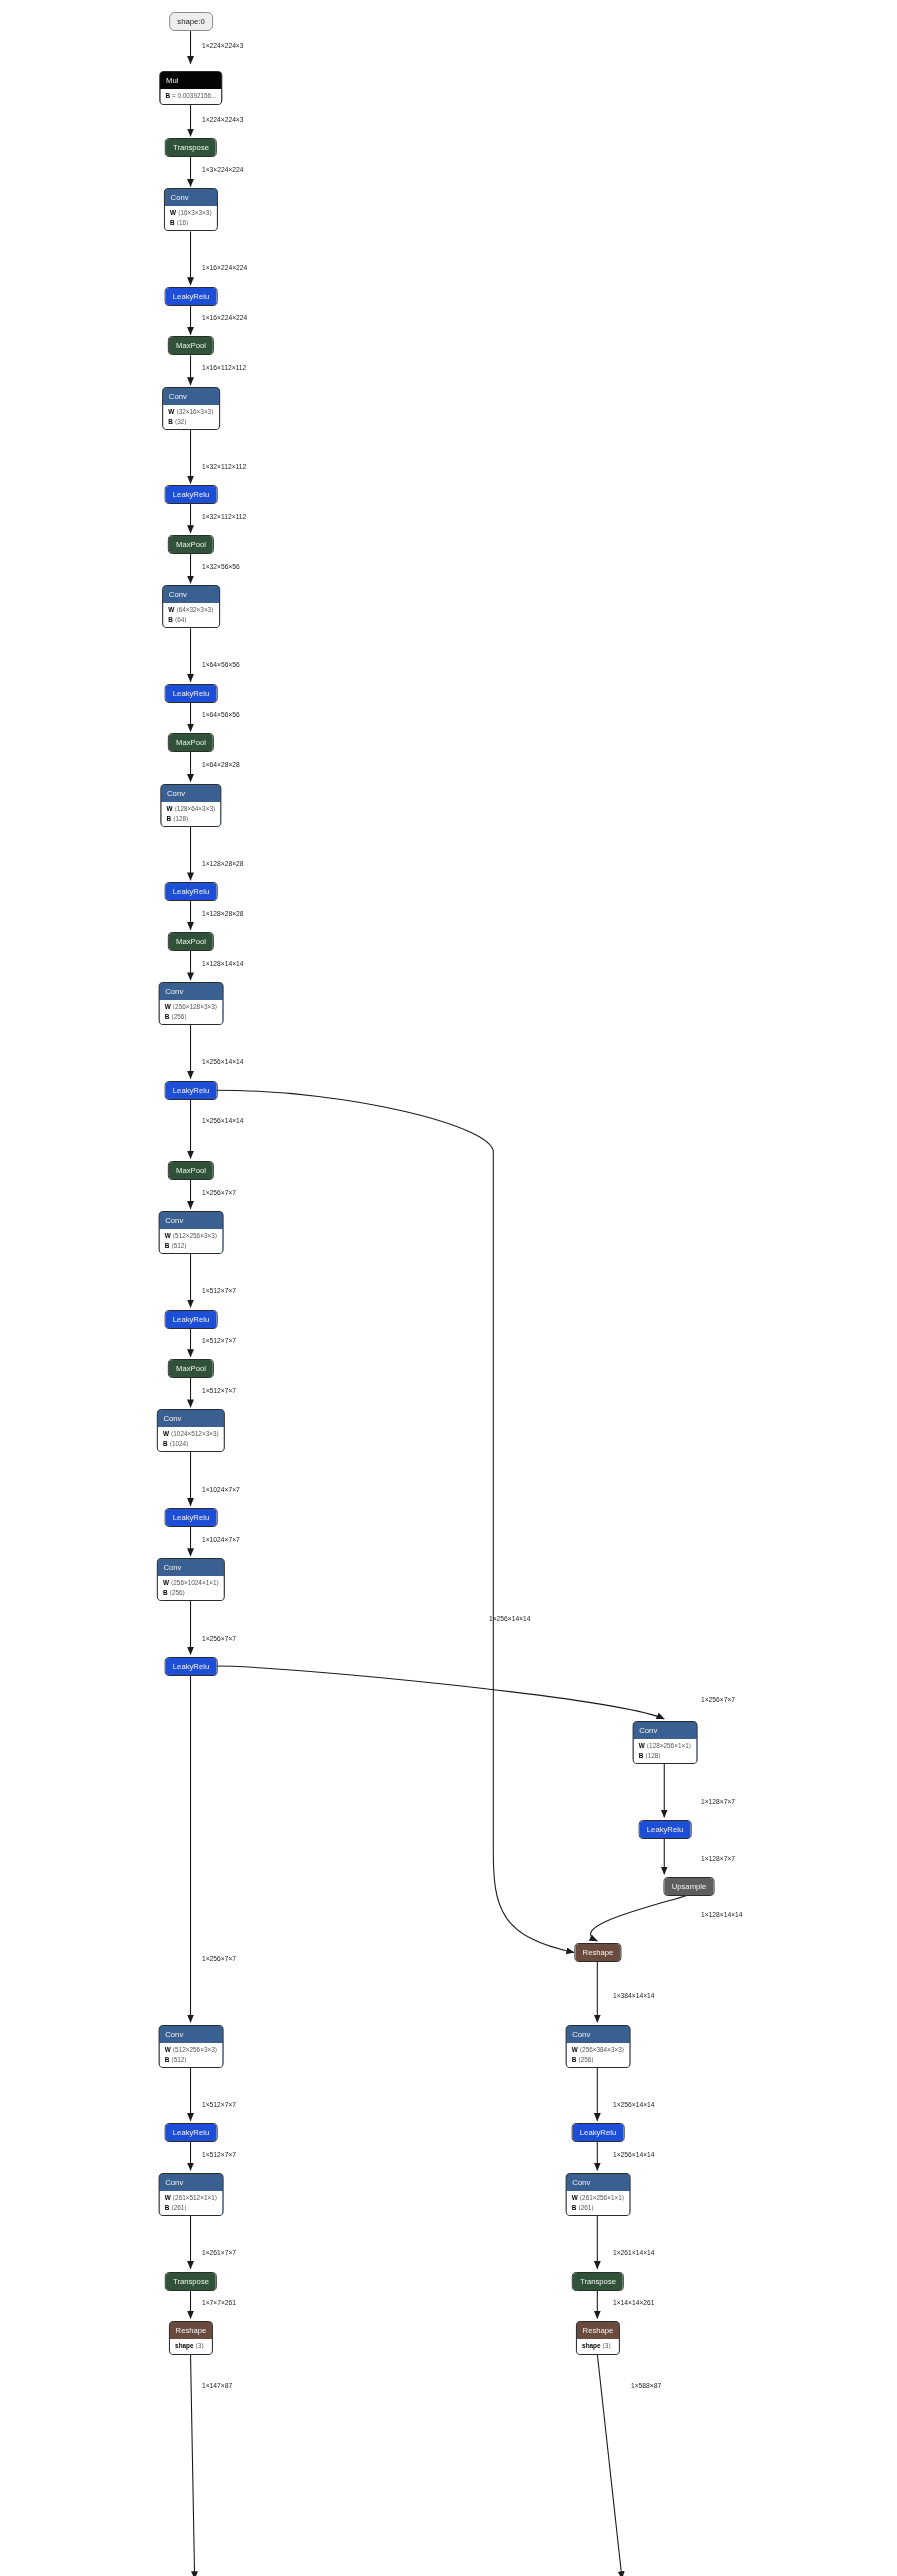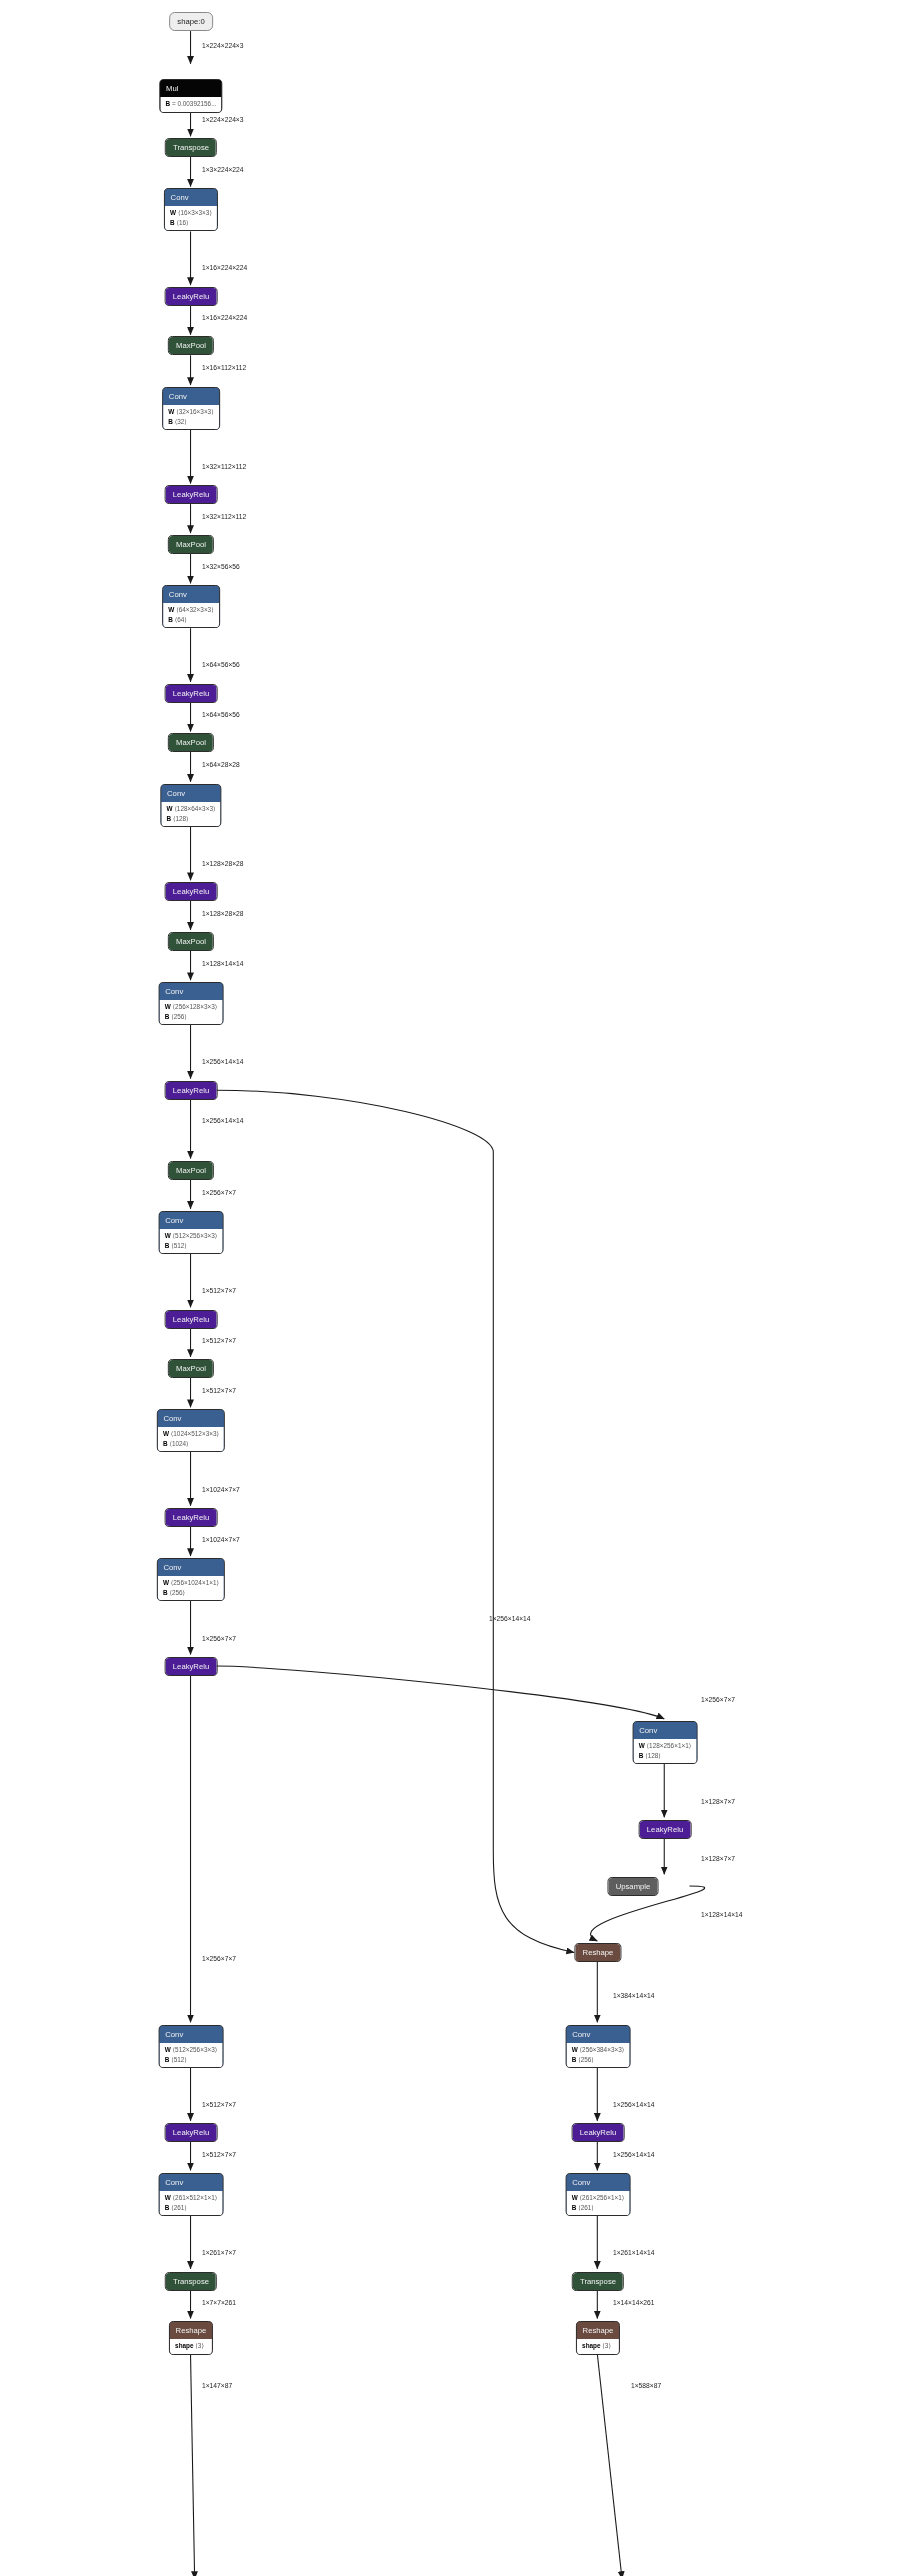--- a/index.html
+++ b/index.html
@@ -11,21 +11,21 @@
         border:0.8px solid #2b2b2b;overflow:hidden;
         transform:translate(-50%,0);}
   .node .hdr{color:#f2f2f2;font-size:7.7px;line-height:1;padding:4.6px 5.7px 4.6px 5.7px;white-space:nowrap;}
   .node.simple .hdr{text-align:center;padding:4.6px 7.2px;}
   .node .body{background:#fff;padding:2.6px 5.2px 3.1px 5.2px;}
   .node .attr{font-size:6.4px;color:#333;white-space:nowrap;line-height:1.45;}
   .node .attr b{color:#000;font-weight:bold;}
   .node .attr span.ang{color:#555;}
 
   .t-conv   .hdr{background:#3a5f91;}
-  .t-relu   .hdr{background:#4c1d95;}
+  .t-relu   .hdr{background:#1d4ed8;}
   .t-pool   .hdr{background:#2f5238;}
   .t-tensor .hdr{background:#6b4b40;}
   .t-mathop .hdr{background:#050505;}
   .t-gray   .hdr{background:#5e5e5e;}
 
   .t-conv{background:#3a5f91;}
   .t-relu{background:#5c201c;}
   .t-pool{background:#d946ef;}
   .t-tensor{background:#6b4b40;}
   .t-mathop{background:#050505;}
@@ -128,21 +128,21 @@
         <path d="M990.5,6119 C940.5,6159 710,6235 664,6280"></path>
         <path d="M1033.5,6119 C1073.5,6159 988,6235 942,6280"></path>
         <path d="M534,6320 C534,6370 569,6453.56 605,6471.56"></path>
         <path d="M650,6320 L648,6451.06"></path>
         <path d="M928,6320 C928,6370 747,6453.56 691,6471.56"></path>
         <path d="M1218,6320 C1218,6370 847,6453.56 691,6475.56"></path>
         <path d="M648,6491.06 L648,6607.75"></path>
       </g>
   </svg>
 <div class="io" style="left: 191px; top: 12px;"><span>shape:0</span></div>
-    <div class="node t-mathop" style="left: 191px; top: 79px;">
+    <div class="node t-mathop" style="left: 191px; top: 71px;">
       <div class="hdr">Mul</div>
       <div class="body">
         <div class="attr"><b>B</b><span class="ang"> = 0.00392156...</span></div>
       </div>
     </div>
     <div class="node t-pool simple" style="left: 191px; top: 138px;">
       <div class="hdr">Transpose</div>
     </div>
     <div class="node t-conv" style="left: 191px; top: 188px;">
       <div class="hdr">Conv</div>
@@ -245,21 +245,21 @@
     <div class="node t-conv" style="left: 665px; top: 1721px;">
       <div class="hdr">Conv</div>
       <div class="body">
         <div class="attr"><b>W</b><span class="ang"> ⟨128×256×1×1⟩</span></div>
         <div class="attr"><b>B</b><span class="ang"> ⟨128⟩</span></div>
       </div>
     </div>
     <div class="node t-relu simple" style="left: 665px; top: 1820px;">
       <div class="hdr">LeakyRelu</div>
     </div>
-    <div class="node t-gray simple" style="left: 633px; top: 1877px;">
+    <div class="node t-gray simple" style="left: 689px; top: 1877px;">
       <div class="hdr">Upsample</div>
     </div>
     <div class="node t-tensor simple" style="left: 598px; top: 1943px;">
       <div class="hdr">Reshape</div>
     </div>
     <div class="node t-conv" style="left: 191px; top: 2025px;">
       <div class="hdr">Conv</div>
       <div class="body">
         <div class="attr"><b>W</b><span class="ang"> ⟨512×256×3×3⟩</span></div>
         <div class="attr"><b>B</b><span class="ang"> ⟨512⟩</span></div>

